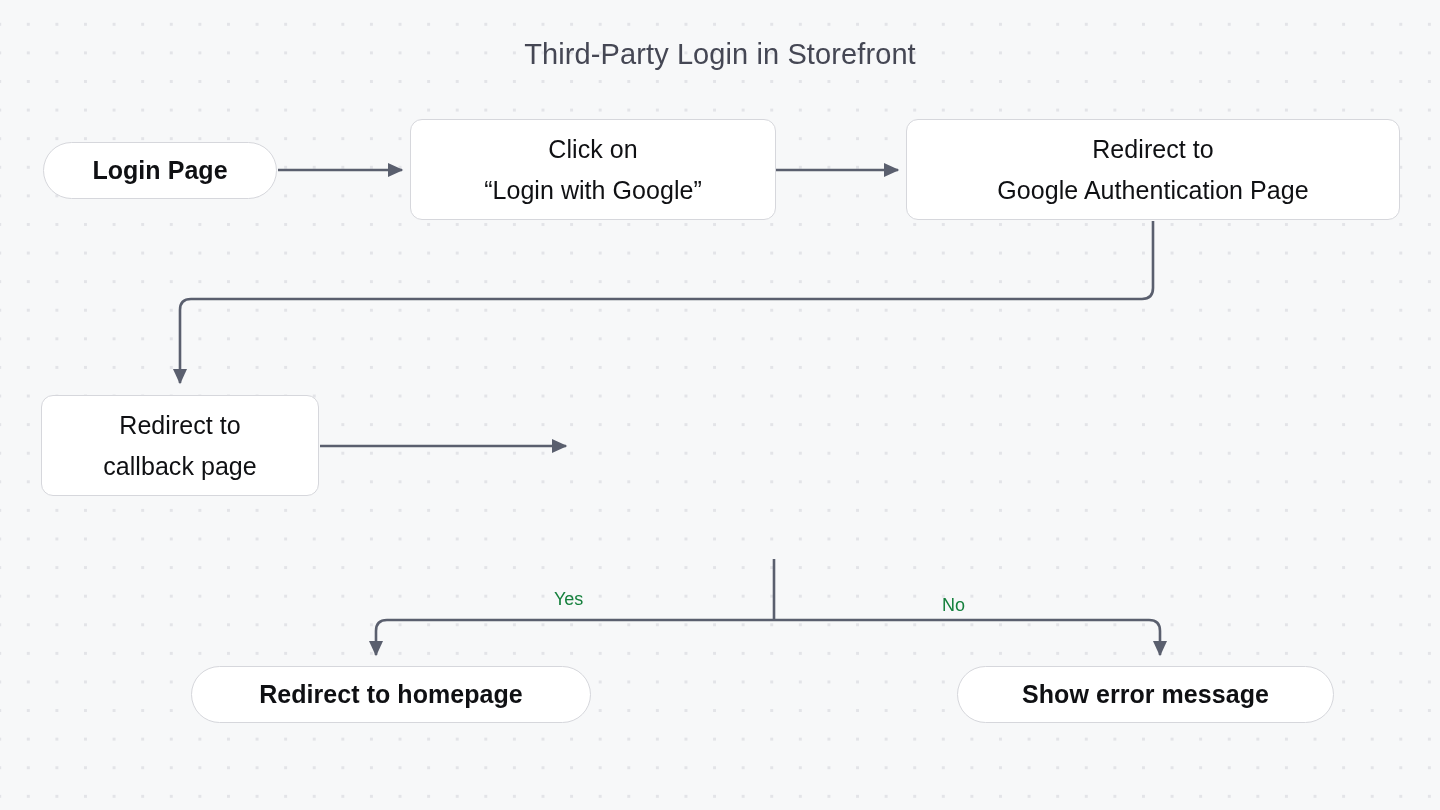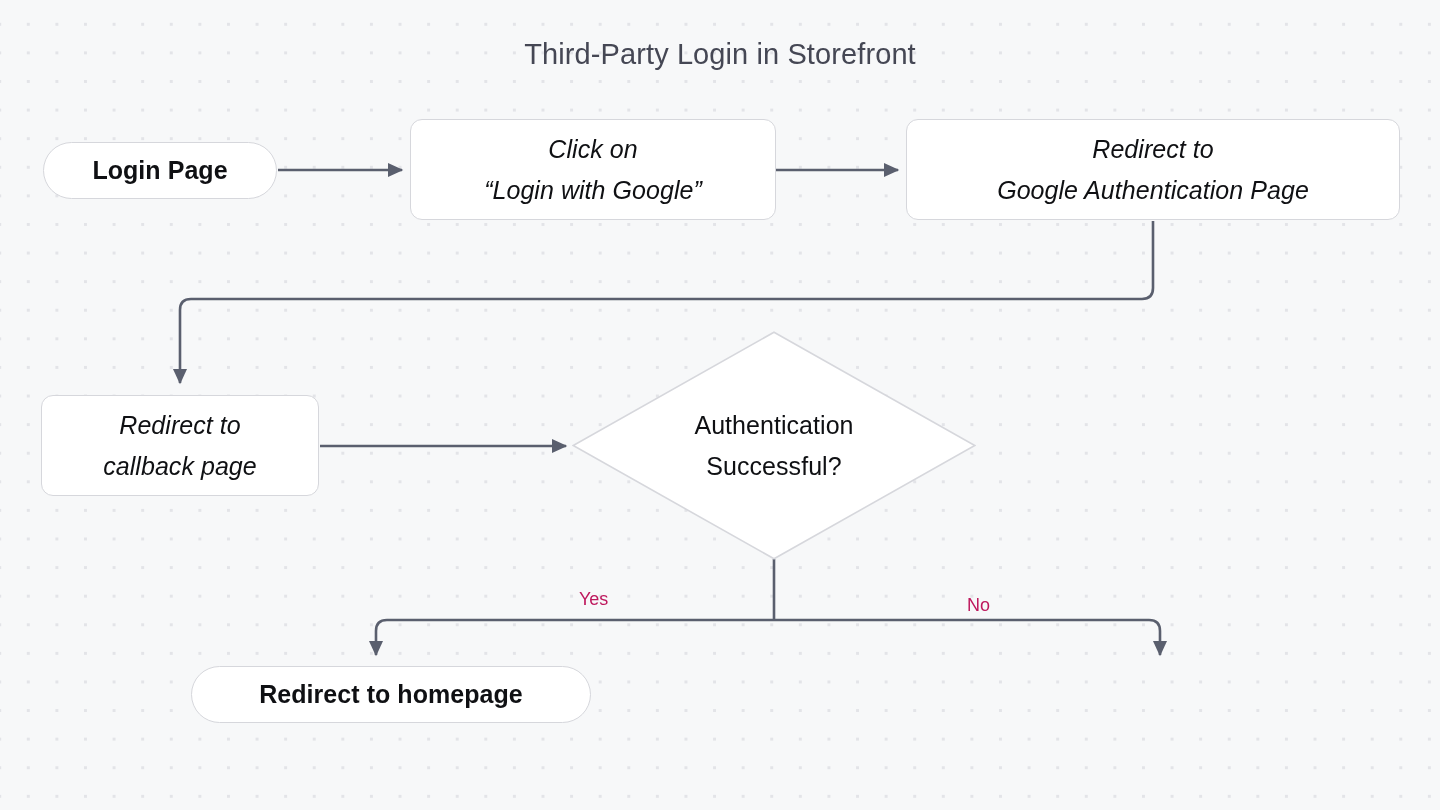--- a/index.html
+++ b/index.html
@@ -63,21 +63,20 @@
     justify-content: center;
     text-align: center;
     color: #0f1013;
     font-size: 25px;
     line-height: 1.62;
     letter-spacing: 0.05px;
     white-space: pre-line;
   }
   .node.rect {
     border-radius: 12px;
-    font-style: italic;
   }
   .node.pill {
     border-radius: 999px;
     font-weight: bold;
   }
 
   
   .decision {
     position: absolute;
     display: flex;
@@ -97,25 +96,24 @@
     line-height: 1.62;
     color: #0f1013;
     white-space: pre-line;
     letter-spacing: 0.05px;
   }
 
   
   .edge-label {
     position: absolute;
     font-size: 18px;
-    color: #be185d;
+    color: #15803d;
     background: transparent;
     line-height: 1;
     white-space: nowrap;
-    margin-left: 25px;
   }
 </style>
 </head>
 <body>
 
 <div id="canvas">
 
   <div class="diagram-title">Third-Party Login in Storefront</div>
 
   <svg id="edges" viewBox="0 0 1440 810" width="1440" height="810" xmlns="http://www.w3.org/2000/svg">
@@ -151,24 +149,18 @@
 
   <div class="node rect" style="left:410px; top:119px; width:366px; height:101px;">Click on
 “Login with Google”</div>
 
   <div class="node rect" style="left:906px; top:119px; width:494px; height:101px;">Redirect to
 Google Authentication Page</div>
 
   <div class="node rect" style="left:41px; top:395px; width:278px; height:101px;">Redirect to
 callback page</div>
 
-  <div class="decision" style="left:572px; top:331px; width:404px; height:229px;">
-    <svg width="404" height="229" viewBox="0 0 404 229" xmlns="http://www.w3.org/2000/svg">
-      <polygon points="202,1.2 402.8,114.5 202,227.8 1.2,114.5" fill="#ffffff" stroke="#d6d7dc" stroke-width="1.6"></polygon>
-    </svg>
-    <div class="decision-label">Authentication
-Successful?</div>
-  </div>
 
   <div class="node pill" style="left:191px; top:666px; width:400px; height:57px;">Redirect to homepage</div>
 
+  <div class="node pill" style="left:957px; top:666px; width:377px; height:57px;">Show error message</div>
 
 </div>
 
 </body></html>

